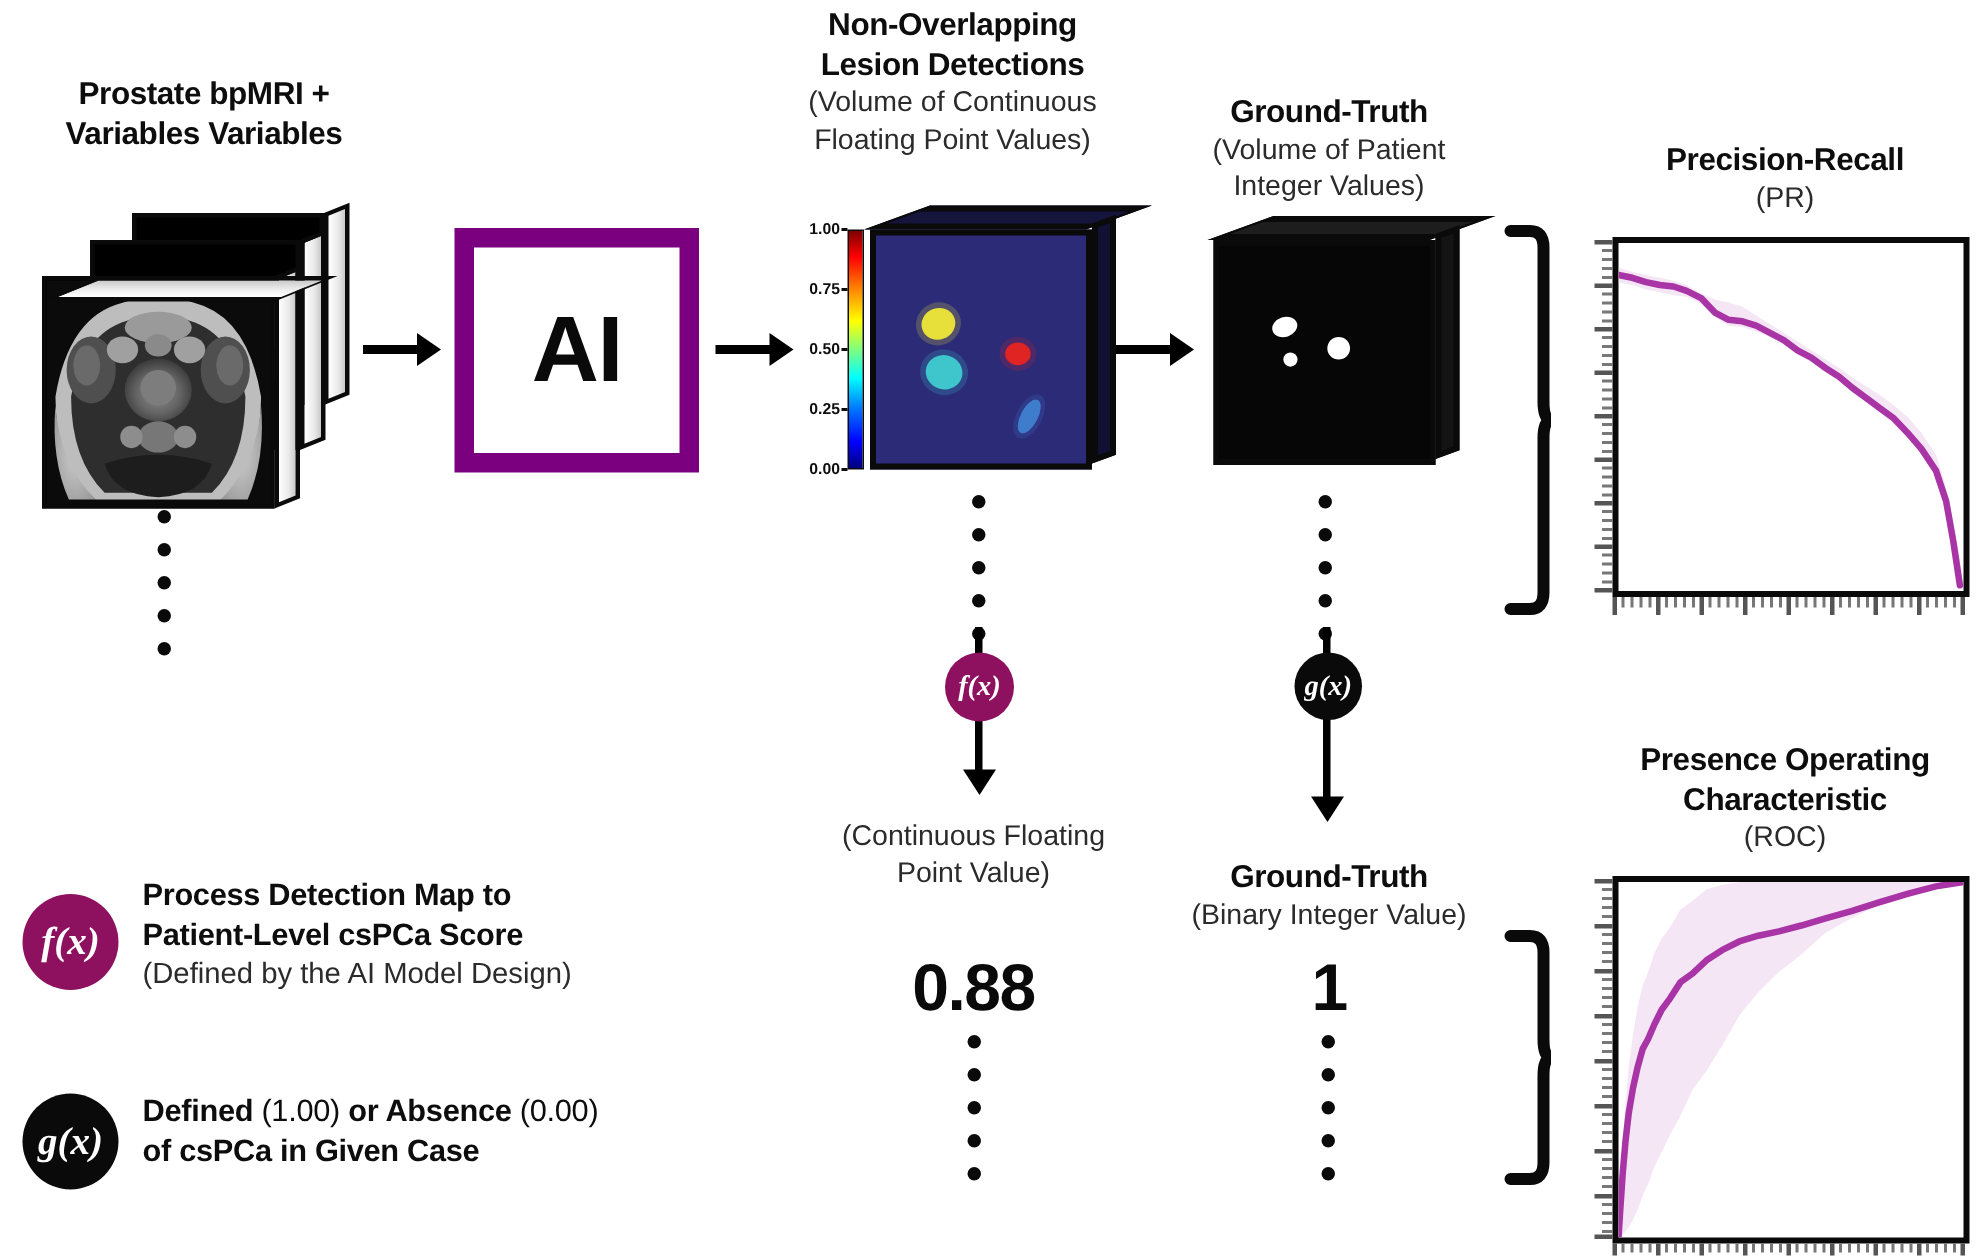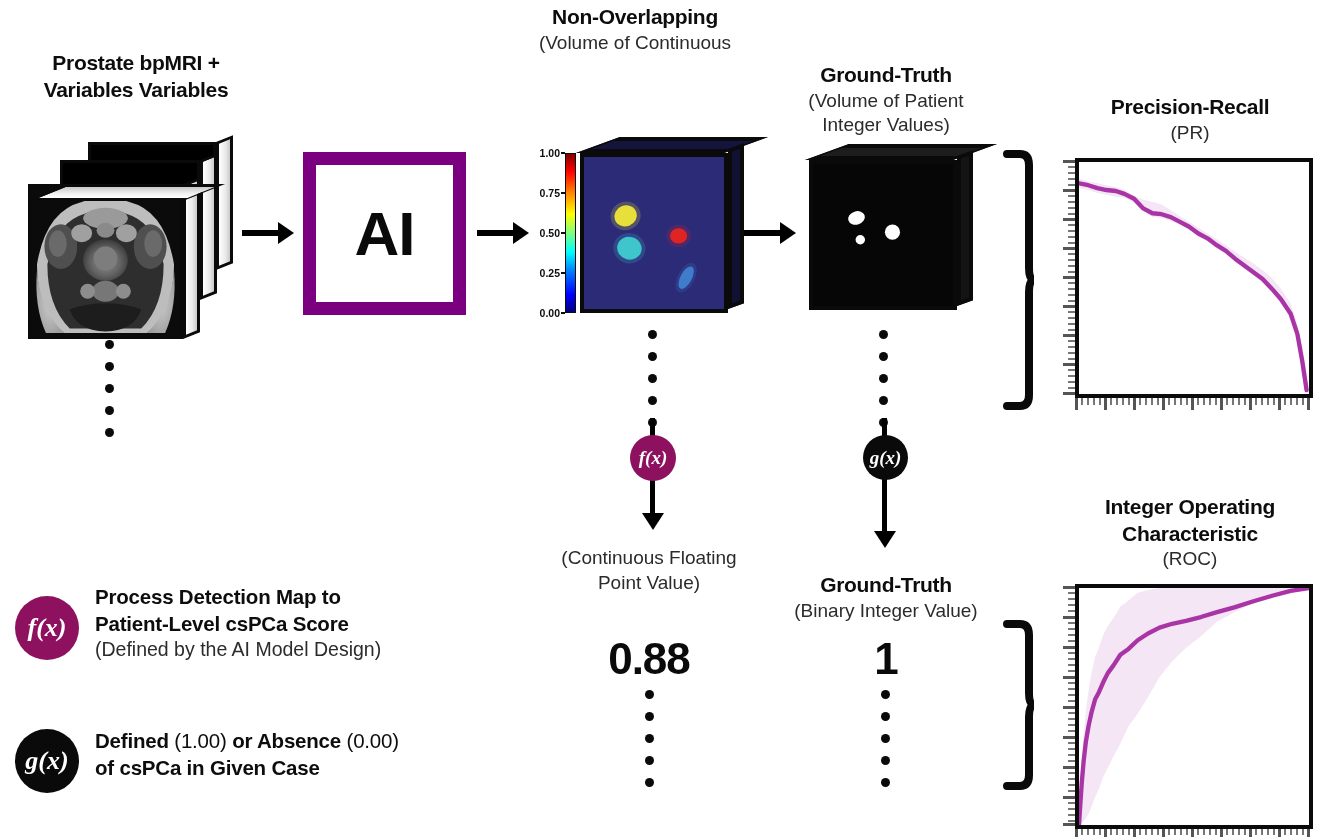--- a/index.html
+++ b/index.html
@@ -273,21 +273,23 @@
   <div id="ai-label">AI</div>
 </div>
 
 <div class="arrow-h" style="left:477px; top:222px; width:52px;">
   <div class="shaft" style="width:38px;"></div>
   <div class="head"></div>
 </div>
 
 <div class="abs ctr" style="left:524px; top:4px; width:222px;">
   <div class="hdr-bold">Non-Overlapping</div>
+  <div class="hdr-bold">Lesion Detections</div>
   <div class="hdr-sub">(Volume of Continuous</div>
+  <div class="hdr-sub">Floating Point Values)</div>
 </div>
 
 <div id="colorbar-wrap" class="abs">
   <div class="cb-ticklabels">
     <span style="top:0%;">1.00</span>
     <span style="top:25%;">0.75</span>
     <span style="top:50%;">0.50</span>
     <span style="top:75%;">0.25</span>
     <span style="top:100%;">0.00</span>
   </div>
@@ -527,21 +529,21 @@
   <div class="tick-minor abs" style="left:1290px; top:398px; width:2px; height:7px;"></div>
   <div class="tick-minor abs" style="left:1296px; top:398px; width:2px; height:7px;"></div>
   <div class="tick-minor abs" style="left:1302px; top:398px; width:2px; height:7px;"></div>
 </div>
 
 <svg class="brace" style="left:990px; top:620px; width:44px; height:170px;" viewBox="0 0 44 170">
   <path d="M27 4 L14 4 Q5 4 5 15 L5 73 Q5 83 1 85 Q5 87 5 97 L5 155 Q5 166 14 166 L27 166" fill="none" stroke="#0a0a0a" stroke-width="8" stroke-linecap="round" stroke-linejoin="round" transform="translate(44,0) scale(-1,1)"></path>
 </svg>
 
 <div class="abs ctr" style="left:1062px; top:494px; width:256px;">
-  <div class="hdr-bold">Integer Operating</div>
+  <div class="hdr-bold">Presence Operating</div>
   <div class="hdr-bold">Characteristic</div>
   <div class="hdr-sub">(ROC)</div>
 </div>
 
 <div class="plot-box" style="left:1075px; top:584px; width:238px; height:245px;">
   <svg class="plot-svg" viewBox="0 0 238 245" preserveAspectRatio="none">
 
     <polygon fill="#f4e6f4" points="0,245 1.4,208 2.9,178 4.8,152 7.1,127 10,105 13.1,87 16.7,71 20.5,62 24.8,49 29.8,39 35.7,31 42.8,19 51.2,13 60.7,5 71.4,2 83.3,0 96.4,0 110.7,0 126.1,0 142.8,0 160.7,0 179.7,0 199.9,0 219,0 238,0
                 238,0 219,5 199.9,9 179.7,16 160.7,25 142.8,35 126.1,50 110.7,62 96.4,76 83.3,92 71.4,113 60.7,130 51.2,143 42.8,161 35.7,174 29.8,186 24.8,196 20.5,208 16.7,216 13.1,226 10,233 7.1,238 4.8,241 2.9,243 1.4,244 0,245"></polygon>
 

